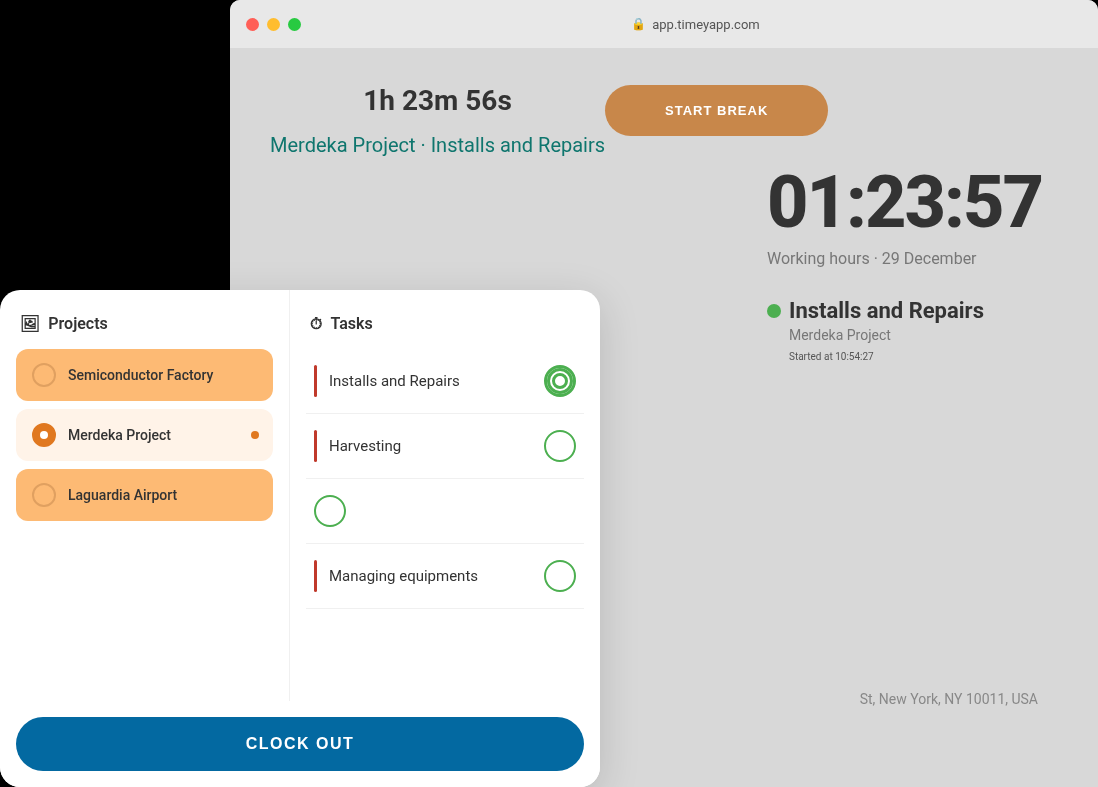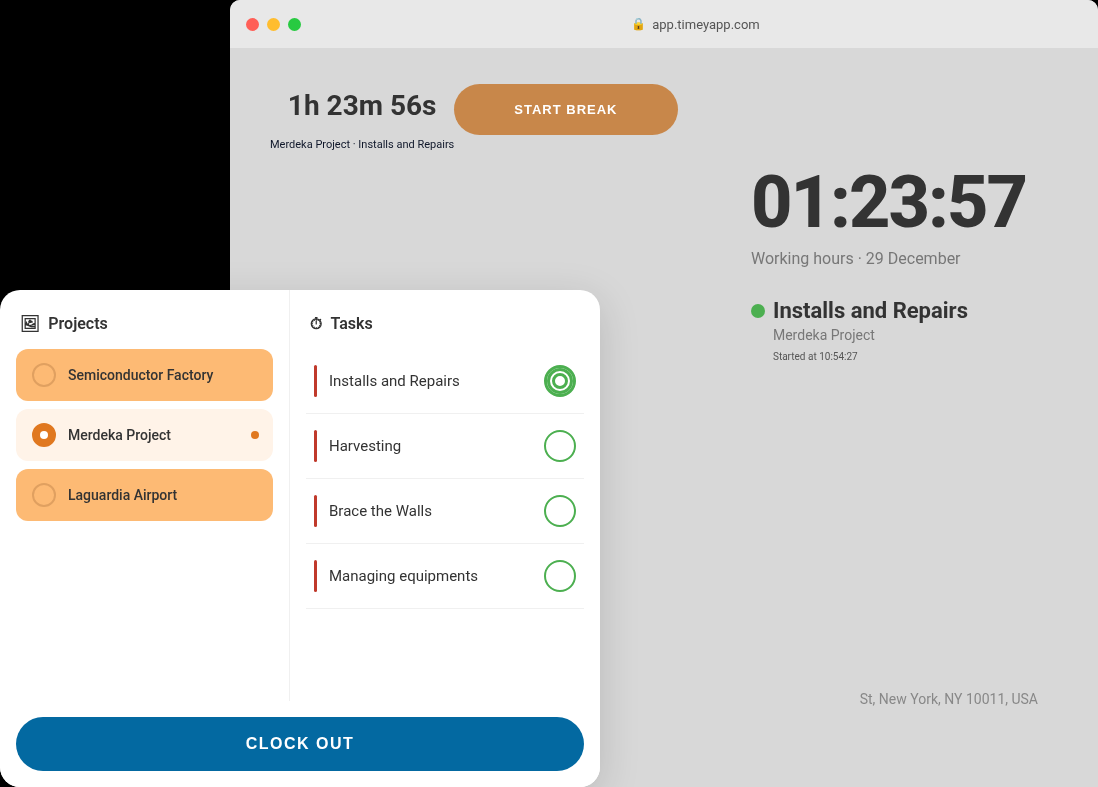--- a/index.html
+++ b/index.html
@@ -70,42 +70,42 @@
       margin-bottom: 20px;
     }
 
     .timer-duration {
       font-size: 28px;
       font-weight: 700;
       color: #333;
     }
 
     .timer-subtitle {
-      font-size: 11px;
-      color: #0f172a;
+      font-size: 20px;
+      color: #0f766e;
       margin-top: 16px;
     }
 
     .start-break-btn {
       background: #c8874a;
       color: white;
       border: none;
       border-radius: 30px;
       padding: 18px 60px;
       font-size: 13px;
       font-weight: 700;
       letter-spacing: 1px;
       cursor: pointer;
       margin-bottom: 40px;
     }
 
     
     .big-clock-area {
       position: absolute;
-      right: 72px;
+      right: 56px;
       top: 160px;
       text-align: left;
     }
 
     .big-clock {
       font-size: 72px;
       font-weight: 800;
       color: #333;
       letter-spacing: -2px;
     }
@@ -427,24 +427,20 @@
 
       <div class="task-item">
         <div class="task-left">
           <div class="task-indicator"></div>
           <span class="task-name">Harvesting</span>
         </div>
         <div class="task-radio"></div>
       </div>
 
       <div class="task-item">
-        <div class="task-left">
-          <div class="task-indicator"></div>
-          <span class="task-name">Brace the Walls</span>
-        </div>
         <div class="task-radio"></div>
       </div>
 
       <div class="task-item">
         <div class="task-left">
           <div class="task-indicator"></div>
           <span class="task-name">Managing equipments</span>
         </div>
         <div class="task-radio"></div>
       </div>

